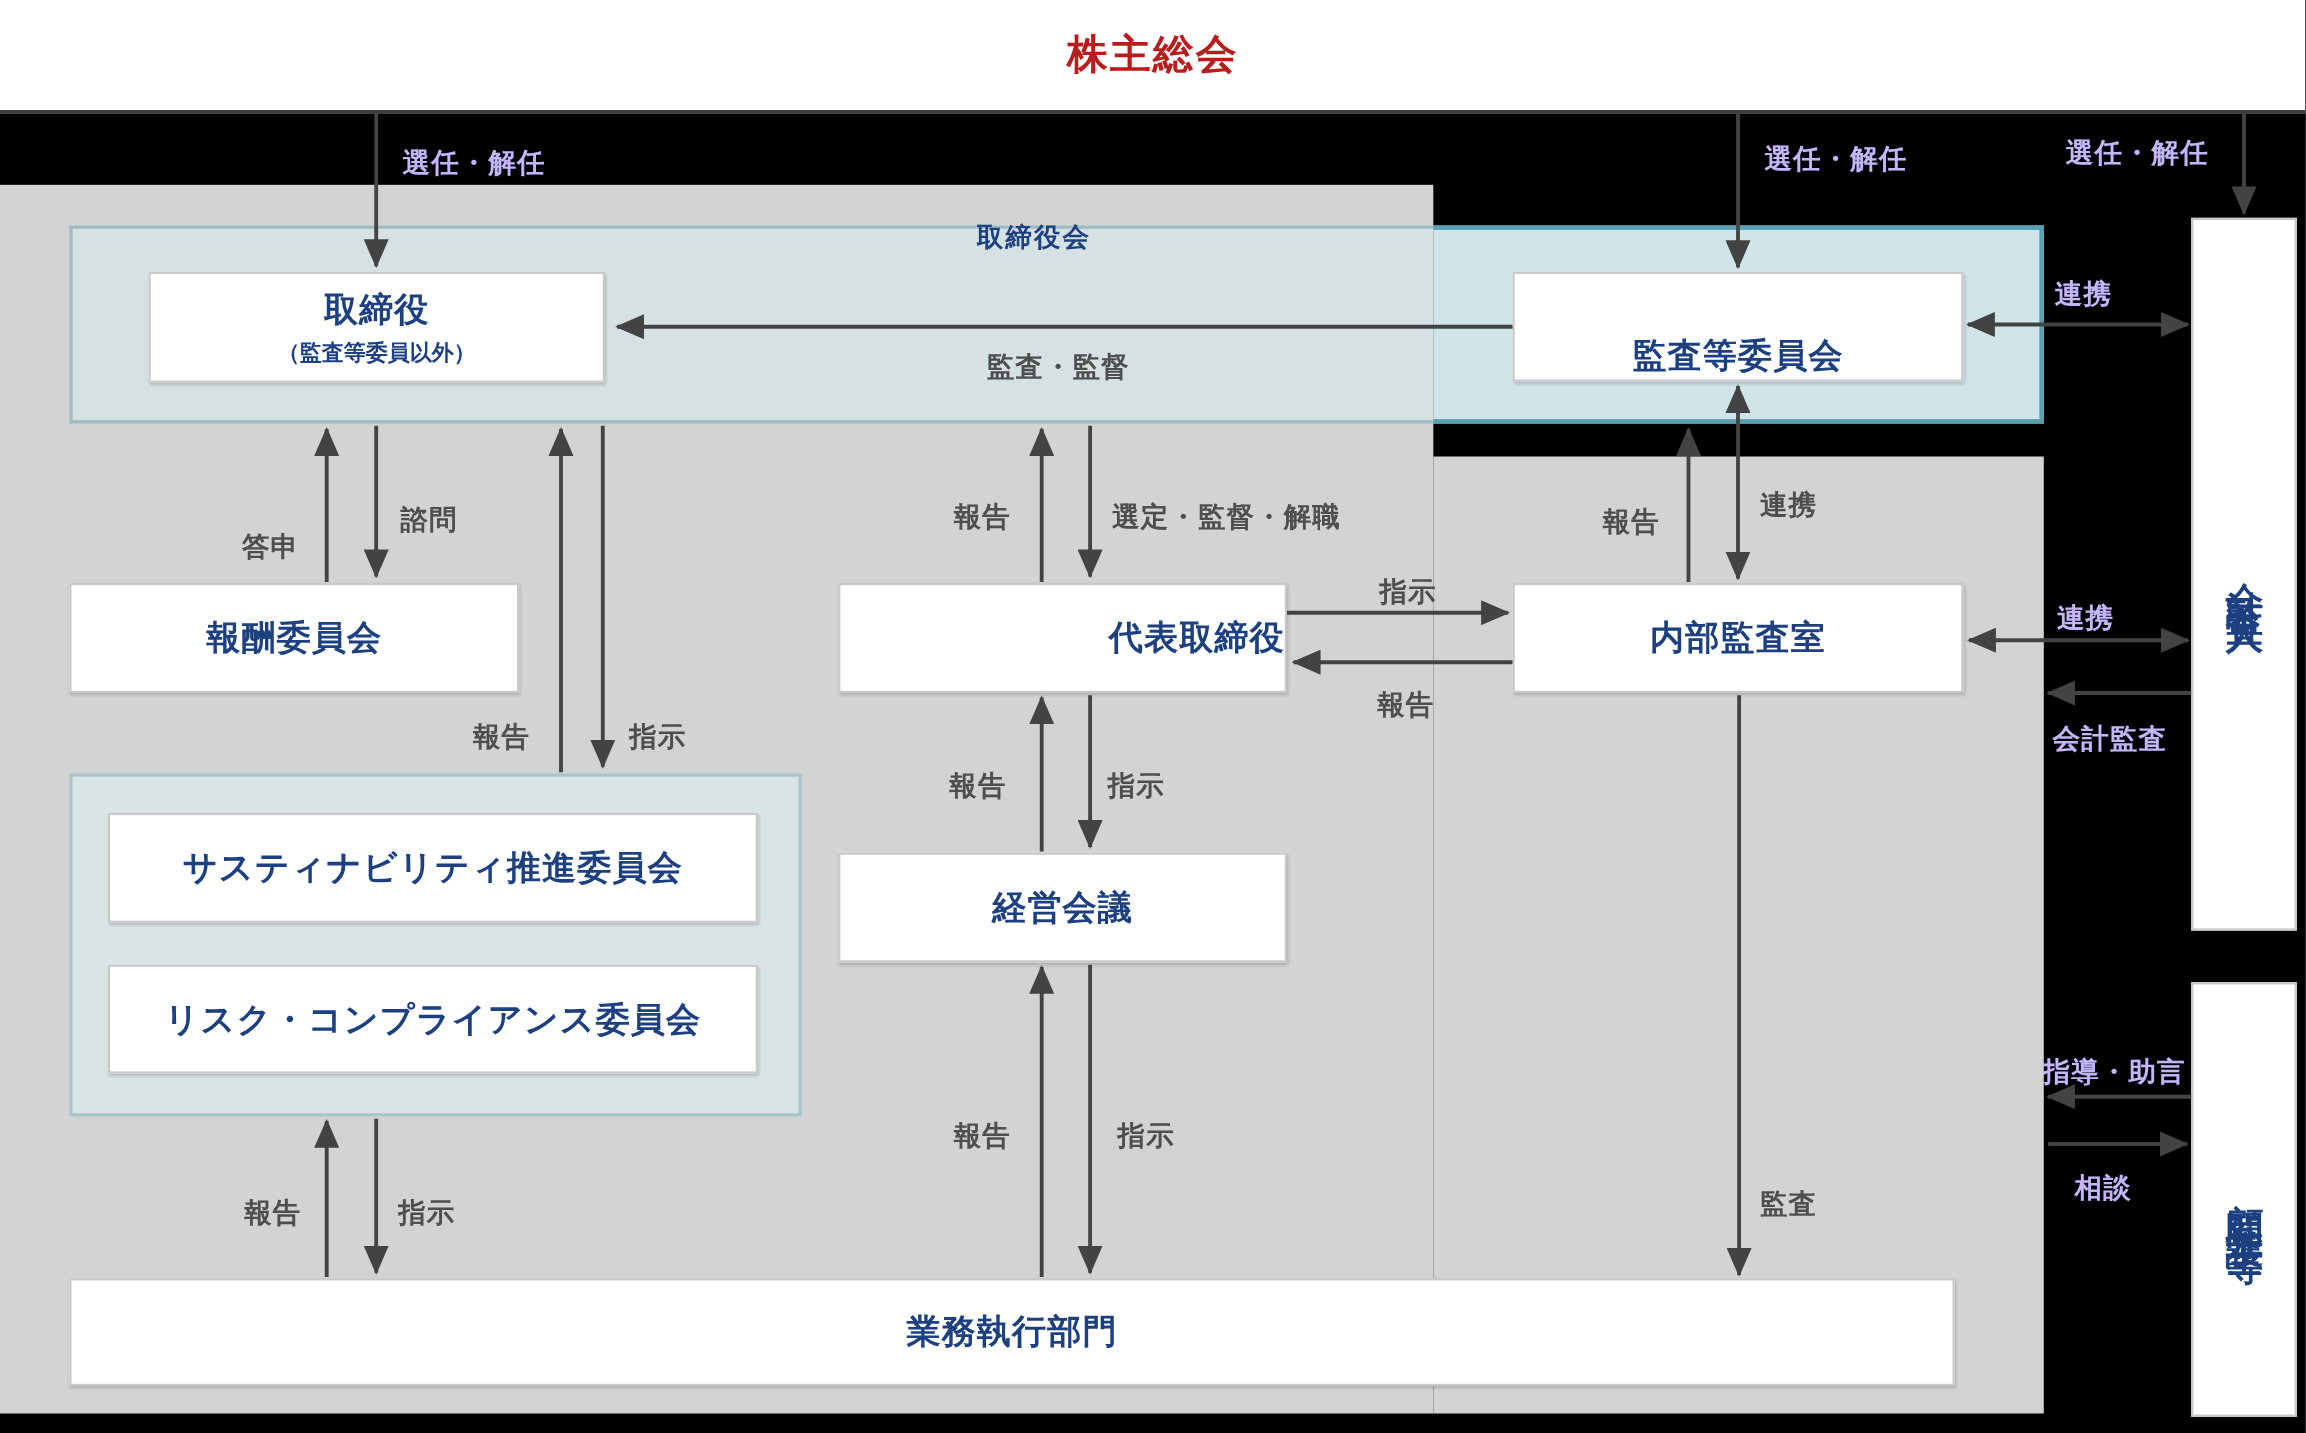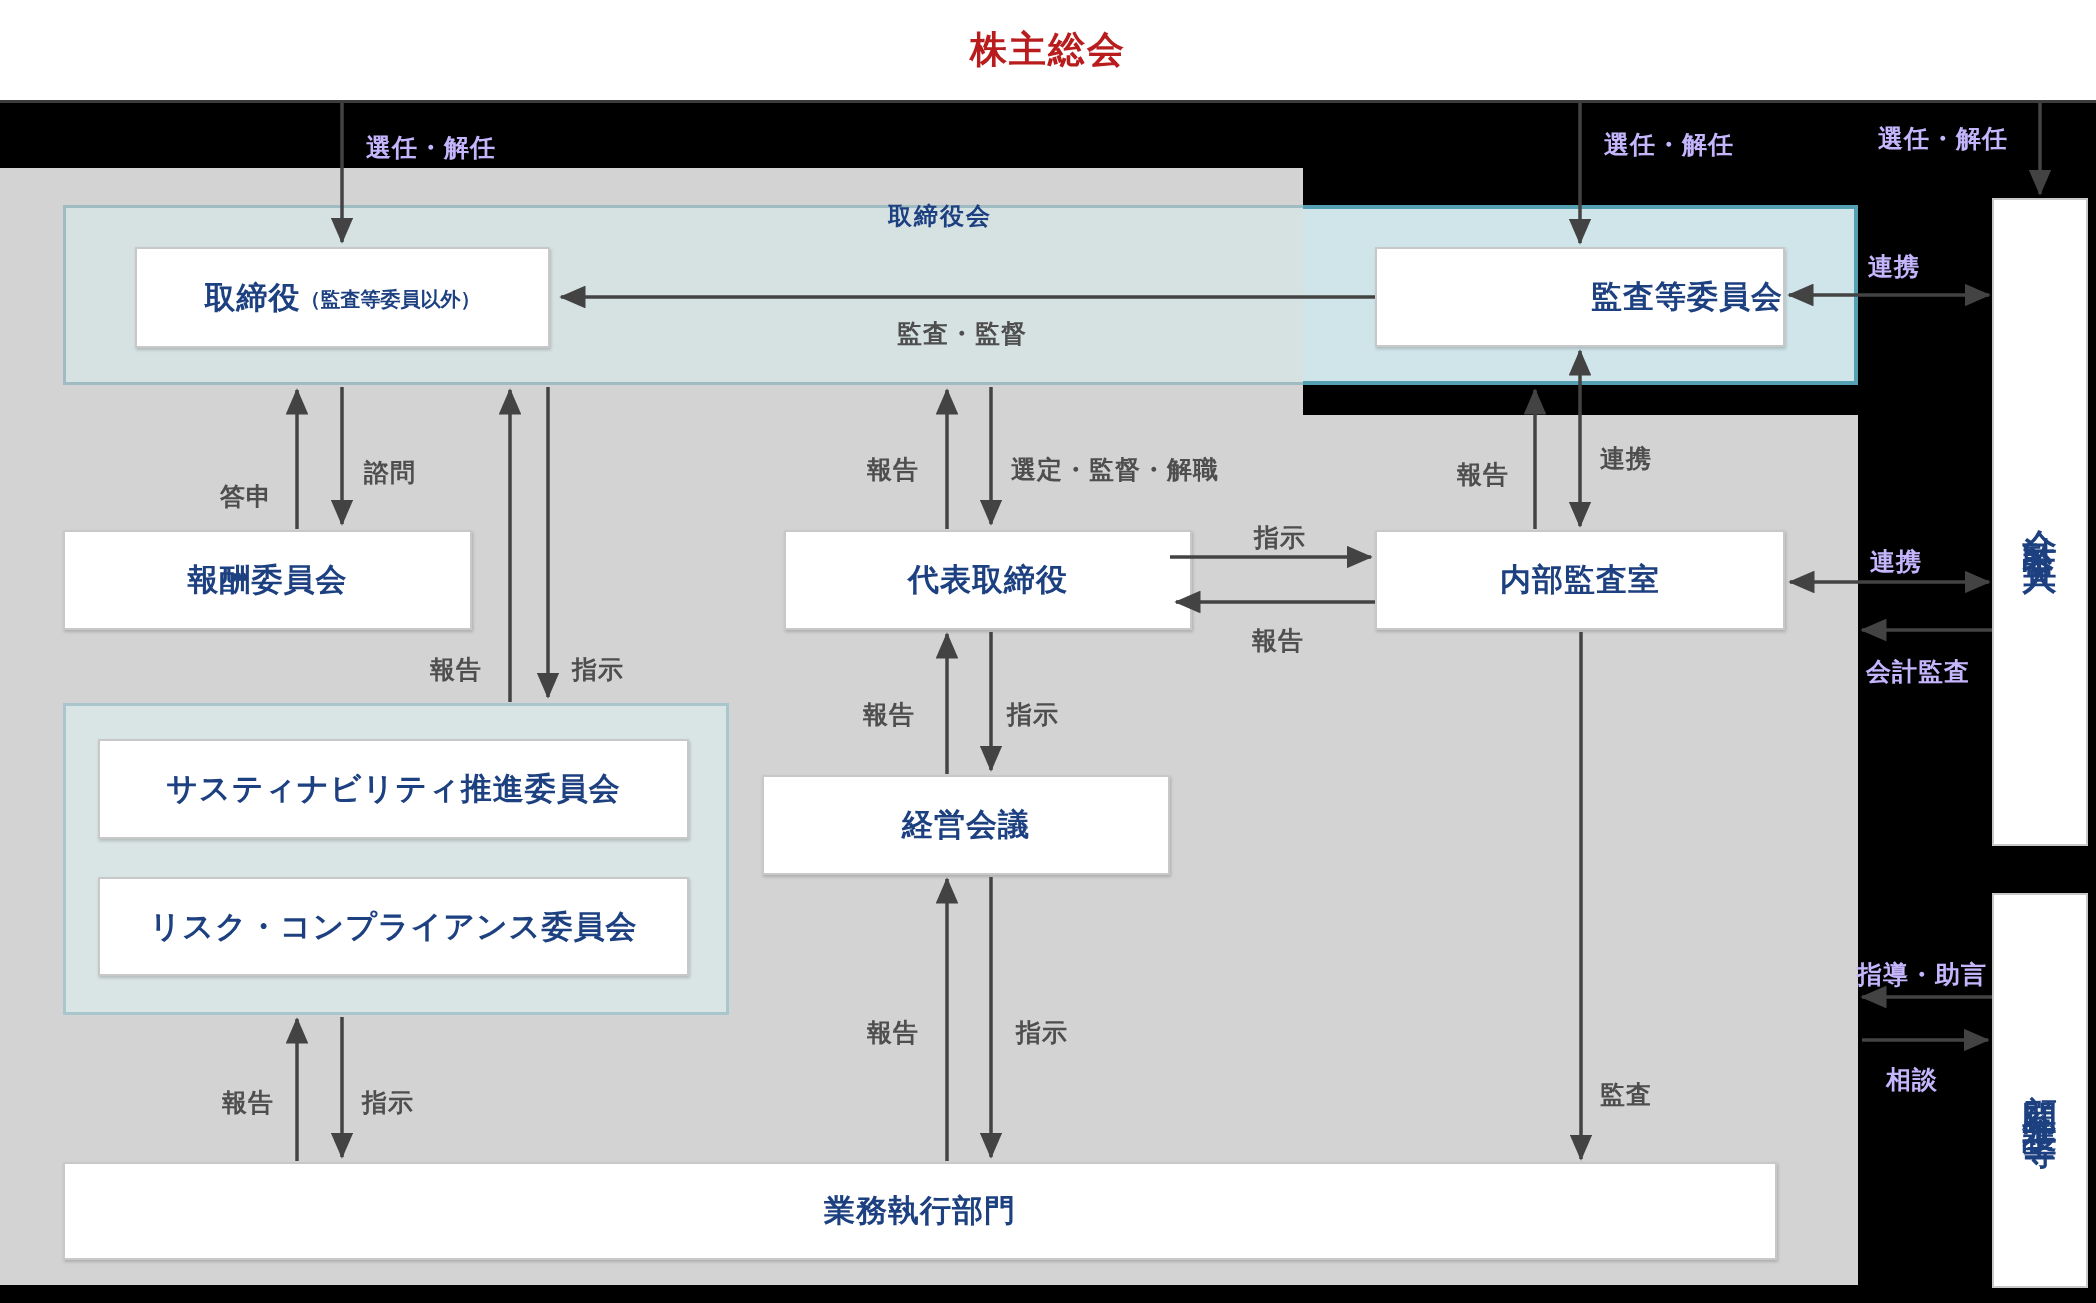--- a/index.html
+++ b/index.html
@@ -17,21 +17,21 @@
   .gray-b{left:1303px;top:415px;width:555px;height:870px;background:#d3d3d4;}
   
   .teal-left{left:63px;top:205px;width:1240px;height:180px;background:#d6e1e2;
     border-top:3px solid #9fbcc2;border-left:3px solid #9fbcc2;border-bottom:3px solid #9fbcc2;box-sizing:border-box;}
   .teal-right{left:1303px;top:205px;width:555px;height:180px;background:#cfe5e9;
     border-top:4px solid #55a0b2;border-right:4px solid #55a0b2;border-bottom:4px solid #55a0b2;box-sizing:border-box;}
   .teal-sus{left:63px;top:703px;width:666px;height:312px;background:#d9e4e5;border:3px solid #aac6cd;box-sizing:border-box;}
   .panel-label{color:#1d4080;font-size:24px;font-weight:bold;letter-spacing:2px;}
   
   .node{background:#ffffff;border:2px solid #c8c8c8;box-sizing:border-box;
-    display:flex;flex-direction:row;align-items:center;justify-content:center;
+    display:flex;flex-direction:column;align-items:center;justify-content:center;
     color:#1d4080;font-weight:bold;box-shadow:1px 2px 3px rgba(0,0,0,0.18);}
   .node .t{font-size:31px;letter-spacing:1px;}
   .node .sub{font-size:20px;margin-top:4px;letter-spacing:0;}
   .node-v{writing-mode:vertical-rl;text-orientation:upright;}
   .node-v .t{font-size:34px;letter-spacing:8px;}
   
   .flabel{color:#4e4e4e;font-size:25px;font-weight:bold;letter-spacing:1px;white-space:nowrap;}
   .flabel.onblack{color:#c4b5fd;}
   svg.arrows{left:0;top:0;pointer-events:none;}
   svg.arrows line{stroke:#434343;stroke-width:3.5;}
@@ -60,21 +60,21 @@
   </div>
 
   <div class="abs node" style="left:1375px;top:247px;width:410px;height:100px;justify-content:flex-end;">
     <span class="t">監査等委員会</span>
   </div>
 
   <div class="abs node" style="left:63px;top:530px;width:409px;height:100px;">
     <span class="t">報酬委員会</span>
   </div>
 
-  <div class="abs node" style="left:784px;top:530px;width:408px;height:100px;">
+  <div class="abs node" style="left:762px;top:530px;width:408px;height:100px;align-items:flex-end;">
     <span class="t">代表取締役</span>
   </div>
 
   <div class="abs node" style="left:1375px;top:530px;width:410px;height:100px;">
     <span class="t">内部監査室</span>
   </div>
 
   <div class="abs node" style="left:98px;top:739px;width:591px;height:100px;">
     <span class="t">サスティナビリティ推進委員会</span>
   </div>

